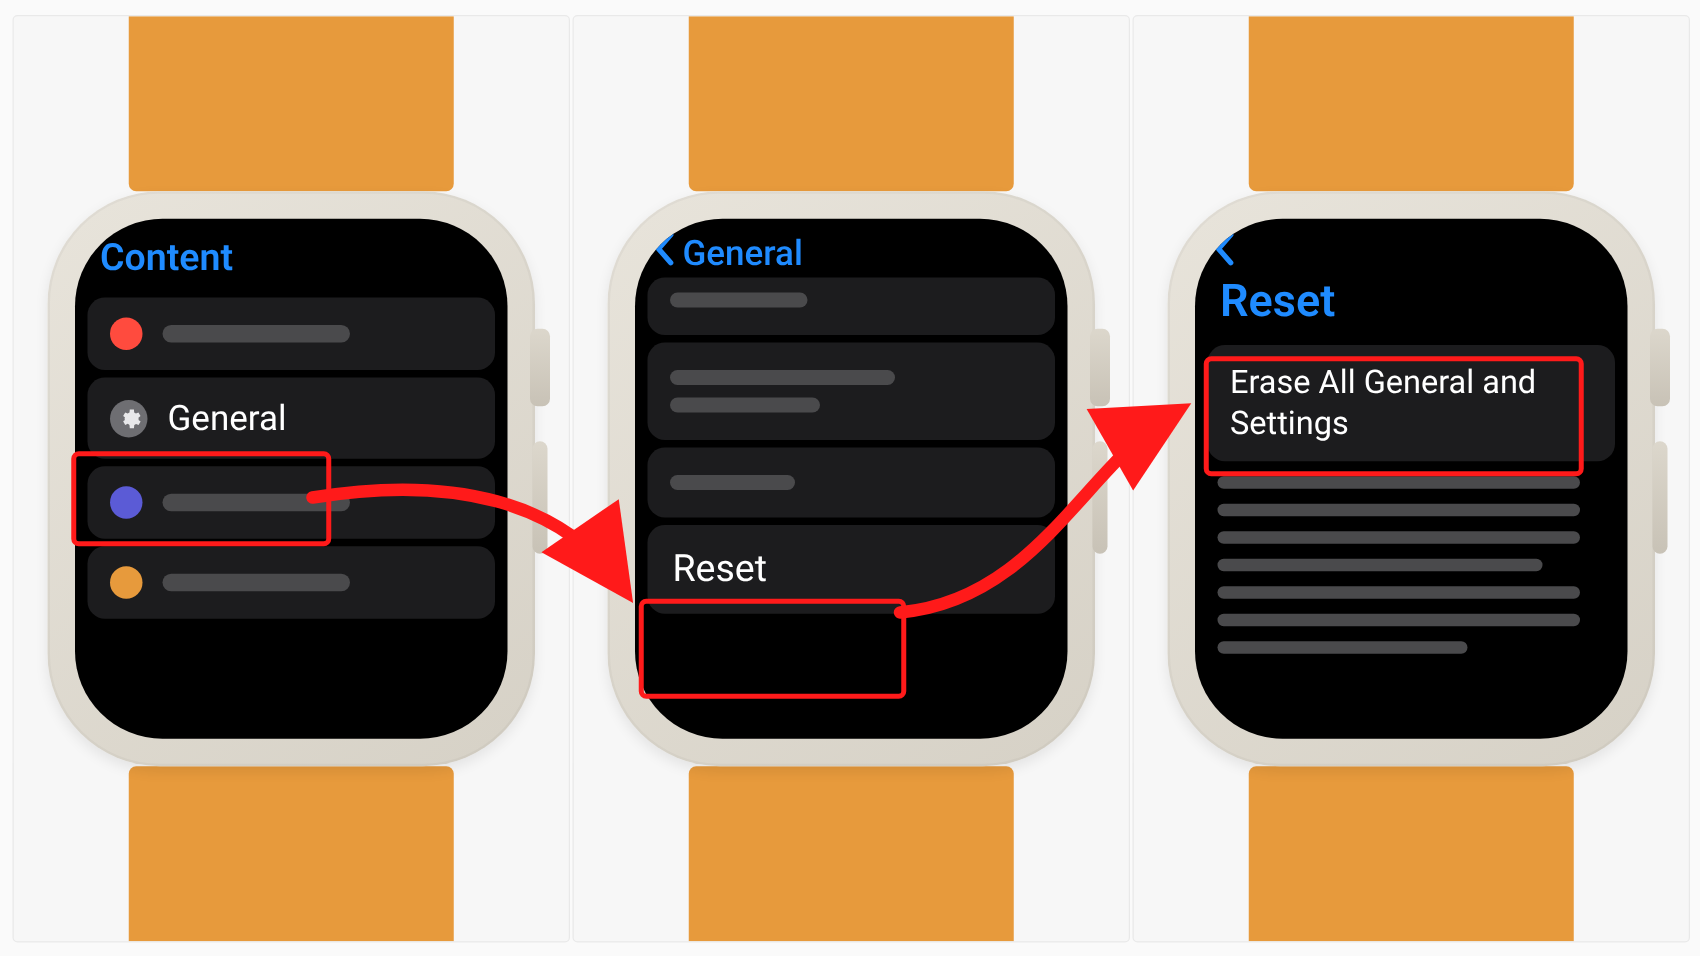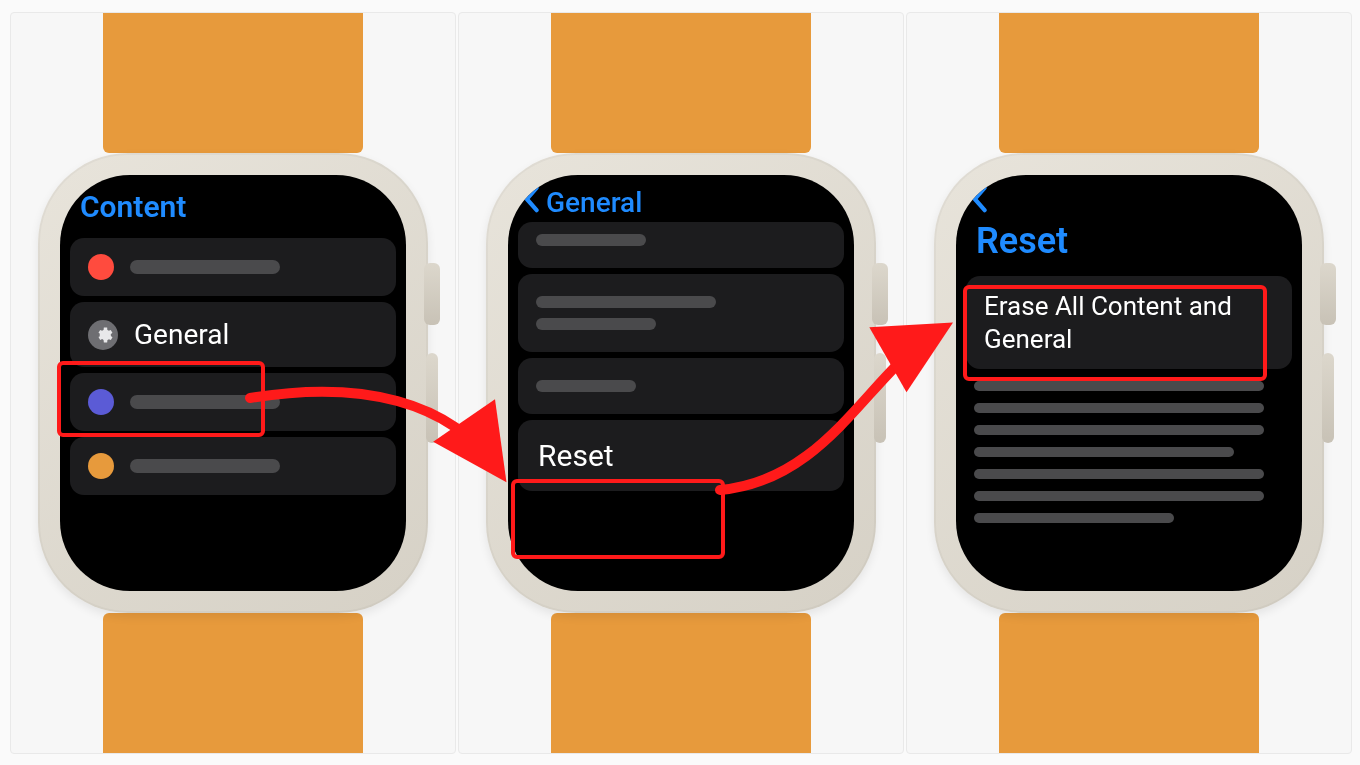--- a/index.html
+++ b/index.html
@@ -270,21 +270,21 @@
         <div class="back-row" style="padding-bottom:0">
           <span>
             <svg viewBox="0 0 12 20" fill="none" stroke="#1f8bff" stroke-width="3" stroke-linecap="round" stroke-linejoin="round">
                 <polyline points="10,2 3,10 10,18"></polyline>
               </svg>
           </span>
         </div>
         <div class="title blue" style="padding-top:0; font-size:36px;">Reset</div>
 
         <div class="big-cell">
-          <span>Erase All Content and General</span>
+          <span>Erase All General and Settings</span>
         </div>
 
         <div>
           <div class="para-line" style="width:290px"></div>
           <div class="para-line" style="width:290px"></div>
           <div class="para-line" style="width:290px"></div>
           <div class="para-line" style="width:260px"></div>
           <div class="para-line" style="width:290px"></div>
           <div class="para-line" style="width:290px"></div>
           <div class="para-line" style="width:200px"></div>

